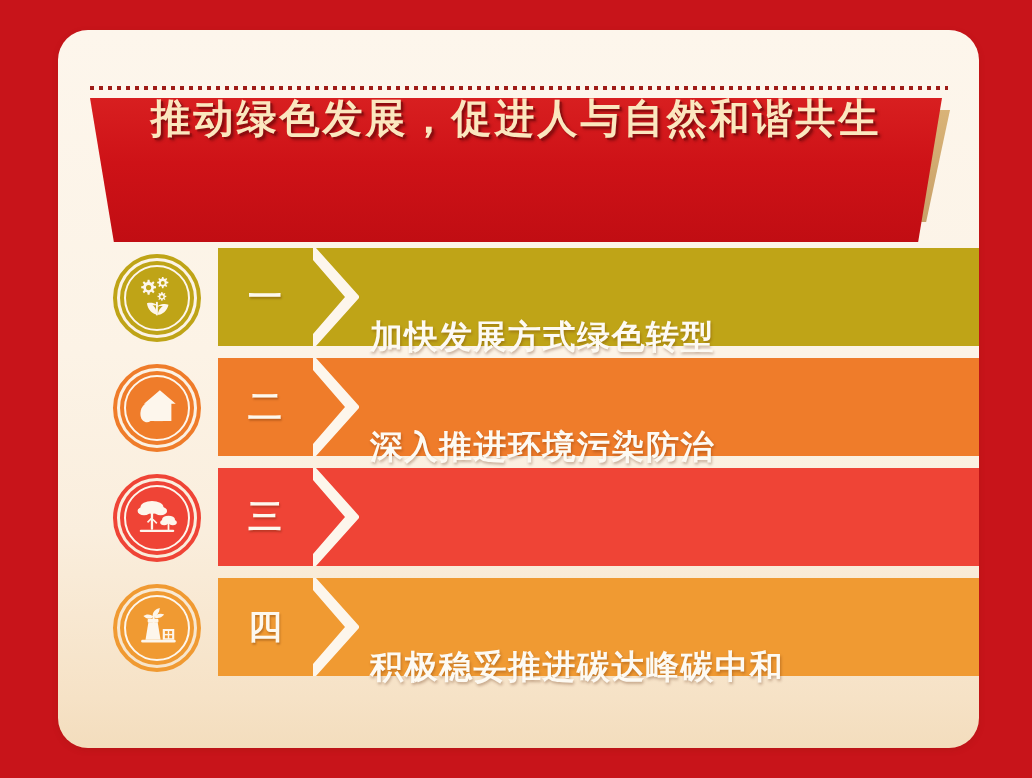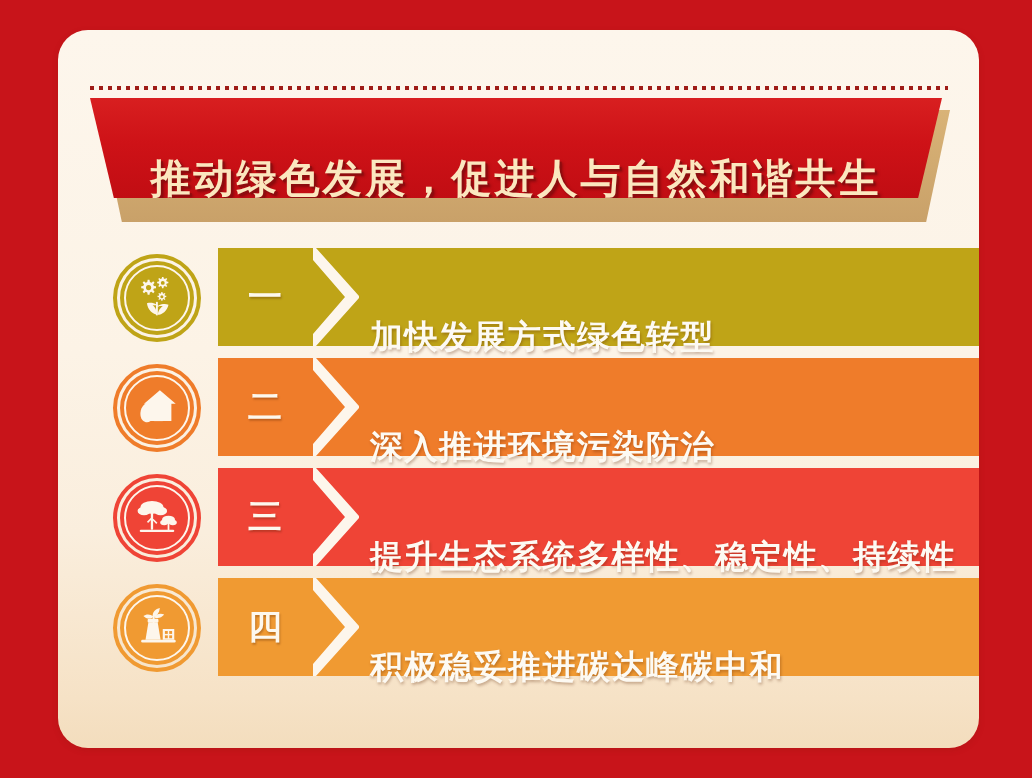--- a/index.html
+++ b/index.html
@@ -57,31 +57,31 @@
     background:linear-gradient(180deg,#d9b377 0%, #c9a169 100%);
     clip-path:polygon(
         0% 0%,
         100% 0%,
         97.2% 100%,
         2.8% 100%);
   }
   .banner-face {
     position:absolute;
     left:0; top:0;
-    width:852px; height:100px;
+    width:852px; height:144px;
     background:linear-gradient(180deg,
         #d81f20 0%,
         #ce1217 45%,
         #c10d13 100%);
     clip-path:polygon(
         0% 0%,
         100% 0%,
         97.2% 100%,
         2.8% 100%);
-    display:flex; align-items:flex-end; justify-content:center;
+    display:flex; align-items:flex-start; justify-content:center;
   }
   #banner-title {
     font-size:40px;
     font-weight:bold;
     letter-spacing:3px;
     color:#fbe7bf;
     text-shadow:
        2px 2px 0 #8d0d0f,
        3px 3px 3px rgba(90,6,8,.55);
     white-space:nowrap;
@@ -261,21 +261,20 @@
           </div>
           <div class="bar" style="background: rgb(239, 68, 54);">
             <div class="numeral">三</div>
             <div class="chev">
               <svg viewBox="0 0 46 98" preserveAspectRatio="none">
        <polygon points="0,0 2,0 46,49 2,98 0,98 0,86 32,49 0,12" fill="#fdf6ec"></polygon>
        <polygon points="0,0 0,12 32,49 0,86 0,98 -10,98 -10,0" fill="#fdf6ec" opacity="0"></polygon>
        <path d="M0,0 L3,0 L47,49 L3,98 L0,98 L0,87 L33,49 L0,11 Z" fill="#fdf6ec"></path>
      </svg>
             </div>
-            <div class="row-text">提升生态系统多样性、稳定性、持续性</div>
           </div>
         </div>
         <div class="row">
           <div class="medallion" style="color: rgb(240, 154, 50);">
             <div class="outer-ring"></div>
             <div class="disc"></div>
             <div class="inner-ring"></div>
             <span>
     <svg viewBox="0 0 64 64" fill="#fdf6ec">
       <path d="M20 27h13l4 24H16z"></path>

